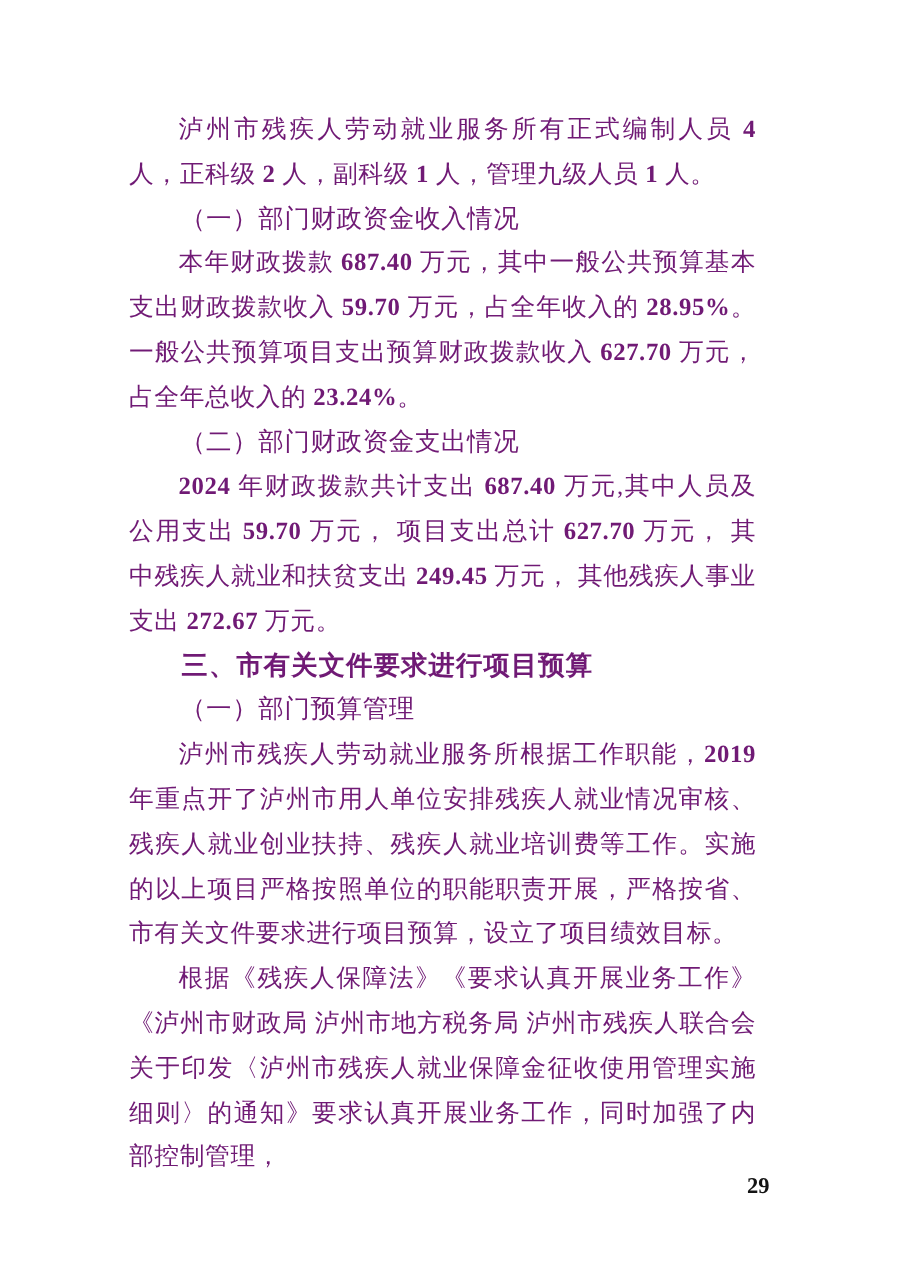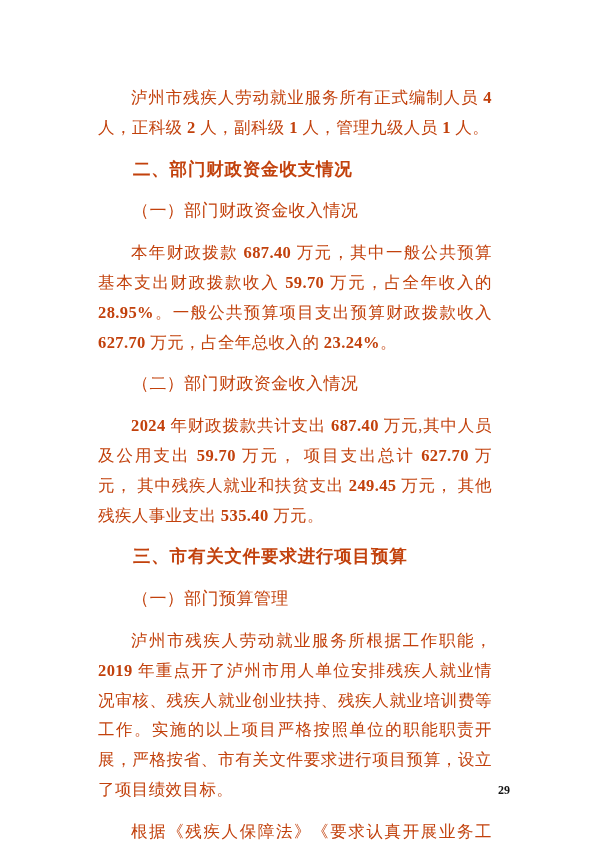--- a/index.html
+++ b/index.html
@@ -15,28 +15,28 @@
     color: #141414;
     overflow: hidden;
   }
   .doc {
     position: absolute;
     left: 86px;
     top: 71px;
     width: 418px;
   }
   .blk {
-    margin: 12px;
+    margin: 0;
     font-family: "Liberation Serif", "DejaVu Serif", serif;
     font-size: 16.5px;
     line-height: 29.8px;
     letter-spacing: 0.4px;
     text-align: justify;
     text-indent: 2em;
-    color: #c2410c;
+    color: #701a75;
   }
   .blk b {
     font-weight: 700;
     font-family: "Liberation Serif", "DejaVu Serif", serif;
   }
   .heading1 {
     font-family: "Liberation Sans", "DejaVu Sans", sans-serif;
     font-weight: 700;
     font-size: 17.5px;
     letter-spacing: 0.8px;
@@ -44,35 +44,34 @@
   }
   .heading2 {
     font-size: 17px;
     text-align: left;
   }
   .page-number {
     position: absolute;
     left: 498px;
     top: 783px;
     font-family: "Liberation Serif", "DejaVu Serif", serif;
-    font-size: 12px;
+    font-size: 15px;
     font-weight: 700;
     color: #141414;
   }
 </style>
 </head>
 <body>
 
 <div class="page">
   <div class="doc">
       <p class="blk body">泸州市残疾人劳动就业服务所有正式编制人员 <b>4</b> 人，正科级 <b>2</b> 人，副科级 <b>1</b> 人，管理九级人员 <b>1</b> 人。</p>
-      <p class="blk heading1">二、部门财政资金收支情况</p>
       <p class="blk heading2">（一）部门财政资金收入情况</p>
       <p class="blk body">本年财政拨款 <b>687.40</b> 万元，其中一般公共预算基本支出财政拨款收入 <b>59.70</b> 万元，占全年收入的 <b>28.95%</b>。一般公共预算项目支出预算财政拨款收入 <b>627.70</b> 万元，占全年总收入的 <b>23.24%</b>。</p>
-      <p class="blk heading2">（二）部门财政资金收入情况</p>
-      <p class="blk body"><b>2024</b> 年财政拨款共计支出 <b>687.40</b> 万元,其中人员及公用支出 <b>59.70</b> 万元， 项目支出总计 <b>627.70</b> 万元， 其中残疾人就业和扶贫支出 <b>249.45</b> 万元， 其他残疾人事业支出 <b>535.40</b> 万元。</p>
+      <p class="blk heading2">（二）部门财政资金支出情况</p>
+      <p class="blk body"><b>2024</b> 年财政拨款共计支出 <b>687.40</b> 万元,其中人员及公用支出 <b>59.70</b> 万元， 项目支出总计 <b>627.70</b> 万元， 其中残疾人就业和扶贫支出 <b>249.45</b> 万元， 其他残疾人事业支出 <b>272.67</b> 万元。</p>
       <p class="blk heading1">三、市有关文件要求进行项目预算</p>
       <p class="blk heading2">（一）部门预算管理</p>
       <p class="blk body">泸州市残疾人劳动就业服务所根据工作职能，<b>2019</b> 年重点开了泸州市用人单位安排残疾人就业情况审核、残疾人就业创业扶持、残疾人就业培训费等工作。实施的以上项目严格按照单位的职能职责开展，严格按省、市有关文件要求进行项目预算，设立了项目绩效目标。</p>
       <p class="blk body">根据《残疾人保障法》《要求认真开展业务工作》《泸州市财政局 泸州市地方税务局 泸州市残疾人联合会关于印发〈泸州市残疾人就业保障金征收使用管理实施细则〉的通知》要求认真开展业务工作，同时加强了内部控制管理，</p>
     </div>
   <span class="page-number">29</span>
 </div>
 
 </body></html>

